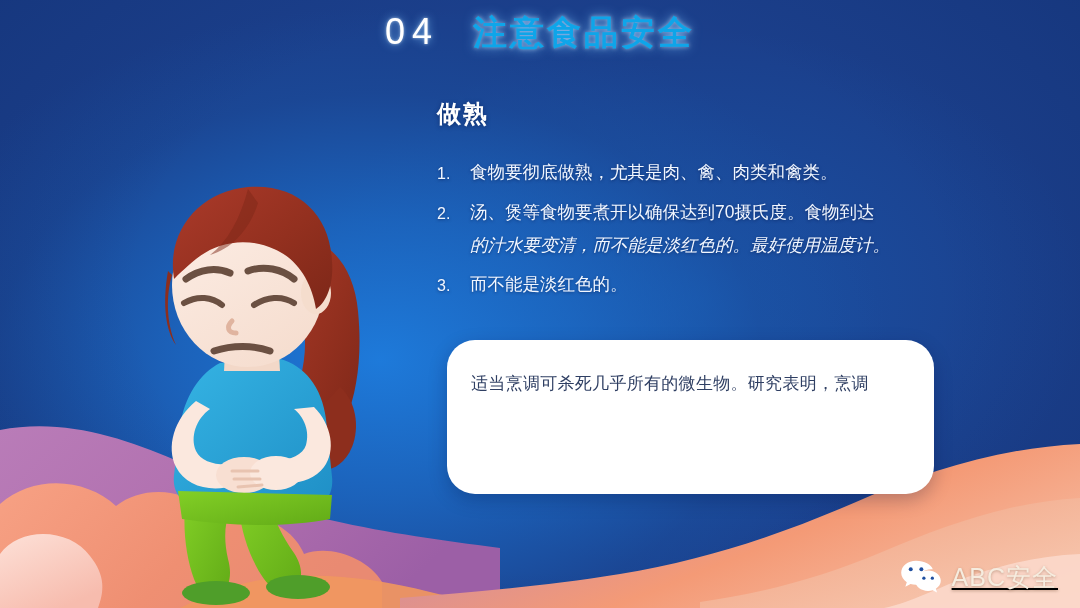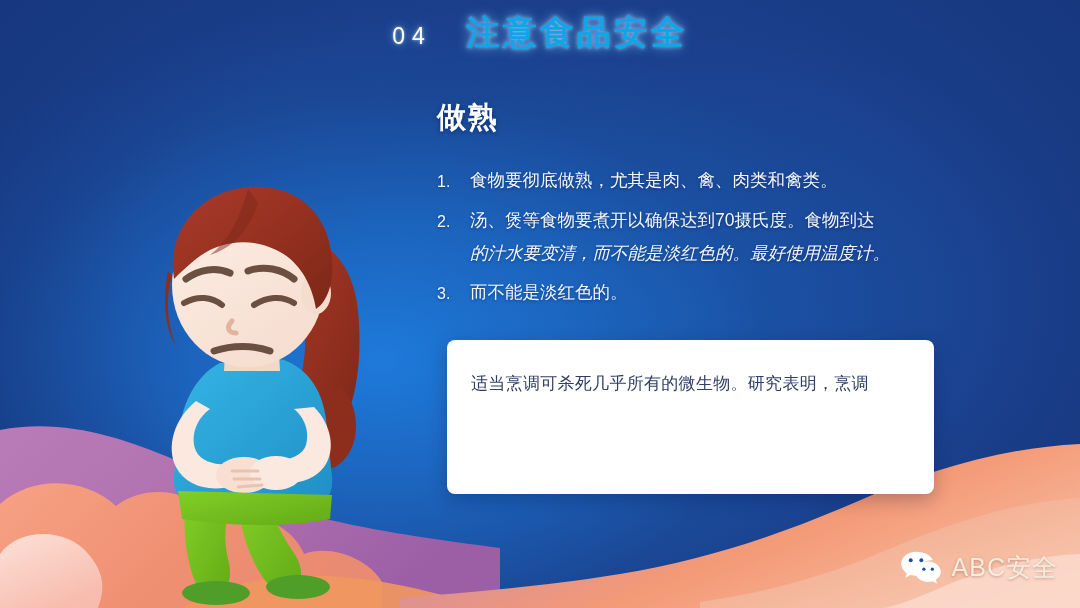--- a/index.html
+++ b/index.html
@@ -29,64 +29,64 @@
   
   .clouds { position:absolute; left:0; bottom:0; width:1080px; height:230px; }
 
   
   .header {
     position:absolute; left:0; top:10px; width:1080px;
     display:flex; justify-content:center; align-items:baseline; gap:34px;
     z-index:6;
   }
   .hdr-num {
-    font-size:23px; letter-spacing:7px; color:#ffffff; font-weight:400;
+    font-size:36px; letter-spacing:7px; color:#ffffff; font-weight:400;
     text-shadow:0 0 10px rgba(130,200,255,0.75), 0 0 3px rgba(255,255,255,0.6);
   }
   .hdr-title {
     font-size:34px; font-weight:bold; color:#0ea5e9; letter-spacing:3px;
     text-shadow:0 0 12px rgba(120,195,255,0.85), 0 0 4px rgba(255,255,255,0.55);
   }
 
   
   .content { position:absolute; left:437px; top:98px; width:560px; z-index:5; }
   .subtitle {
-    font-size:29px; font-weight:bold; color:#ffffff; letter-spacing:2px;
+    font-size:24px; font-weight:bold; color:#ffffff; letter-spacing:2px;
     text-shadow:0 1px 4px rgba(0,20,70,0.55);
     margin-bottom:26px;
   }
   ol.points { list-style:none; }
   ol.points > li {
     display:flex; align-items:flex-start;
     font-size:17.5px; color:#f2f7ff; line-height:33px;
     margin-bottom:6px;
     text-shadow:0 1px 3px rgba(0,20,70,0.5);
   }
   .li-num { width:33px; flex:0 0 33px; font-size:16px; padding-top:1px; }
   .li-body { flex:1; }
   .li-body .l2 { display:block; text-indent:0;font-style:italic; }
 
   
   .callout {
     position:absolute; left:447px; top:340px;
     width:487px; height:154px;
-    background:#ffffff; border-radius:8px;
+    background:#ffffff; border-radius:28px;
     box-shadow:0 6px 18px rgba(0,15,60,0.25);
     padding:25px 23px 0 24px;
     z-index:5;
   }
   .callout p {
     font-size:17px; line-height:37px; color:#2f3f63;
     letter-spacing:0.3px;
   }
 
   
   .brand {
-    position:absolute; right:22px; bottom:23px;
-    display:flex; align-items:center; gap:9px; z-index:7;
+    position:absolute; right:22px; bottom:14px;
+    display:flex; align-items:flex-end; gap:9px; z-index:7;text-decoration:underline;
   }
   .brand-text {
     font-size:25px; color:#f6ecdf; letter-spacing:1px;
     text-shadow:0 1px 3px rgba(90,50,20,0.35);
   }
   .wechat-icon { width:44px; height:36px; display:block; }
 
   
   .figure { position:absolute; left:108px; top:175px; width:300px; height:433px; z-index:4; }
 </style>

